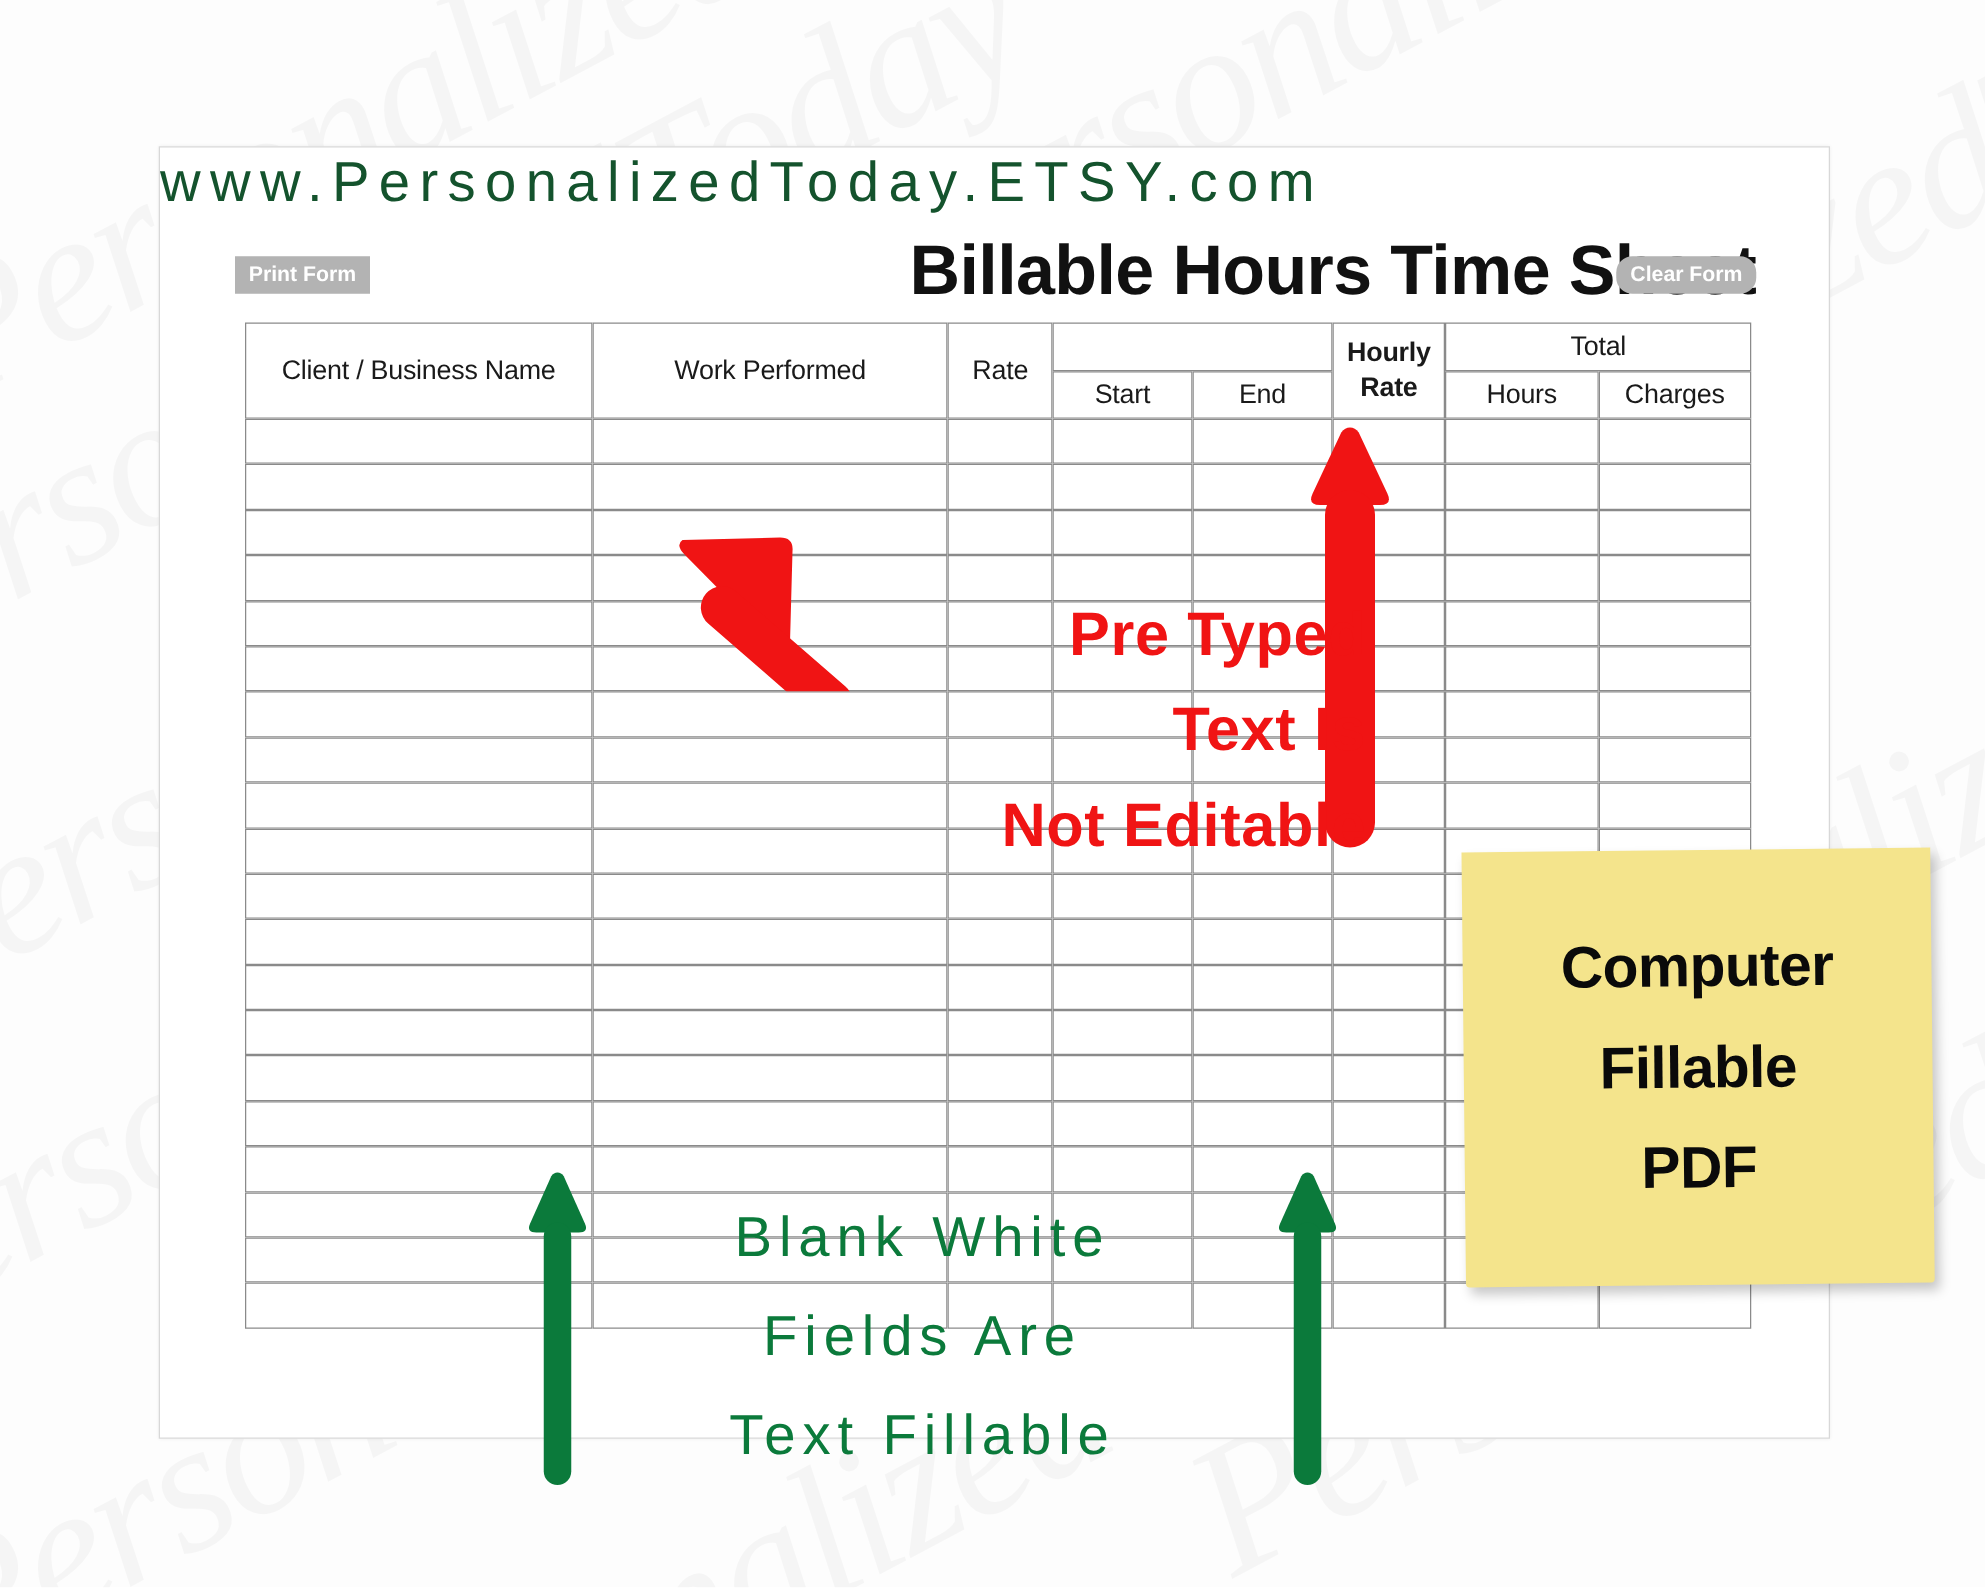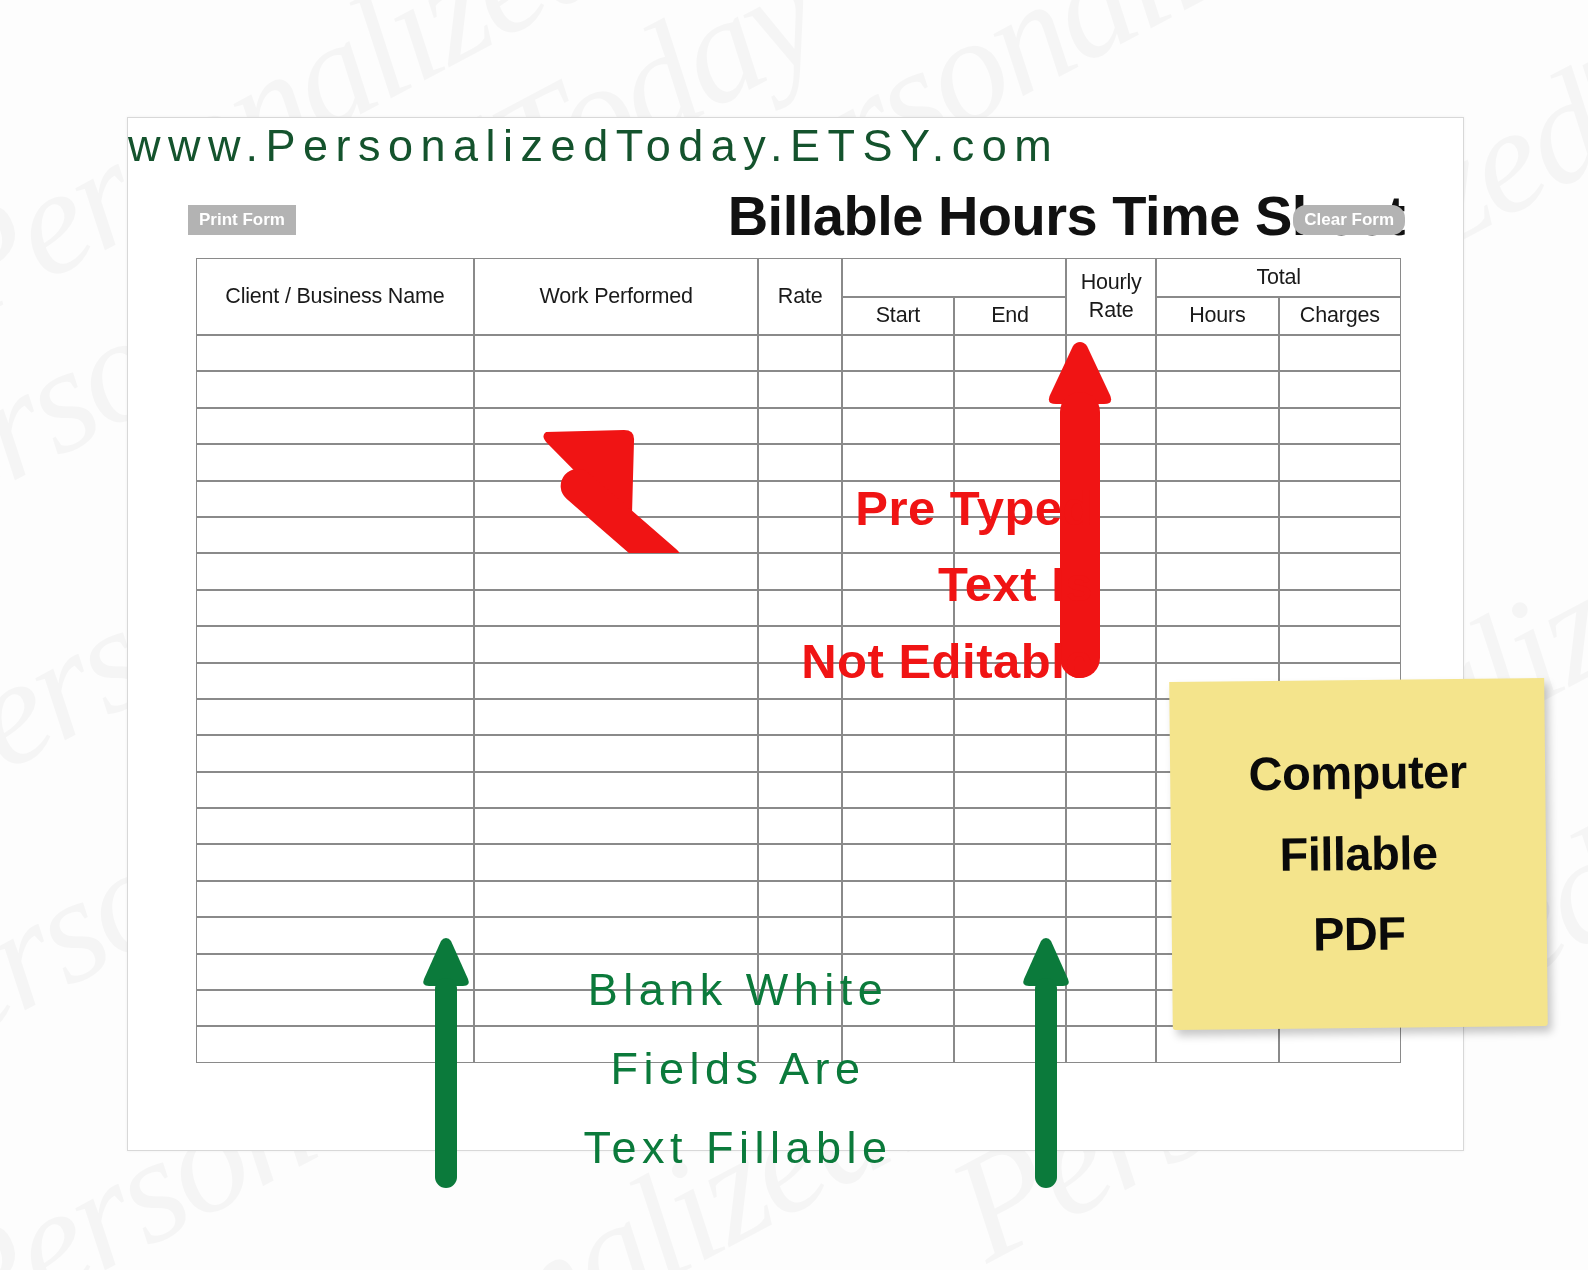--- a/index.html
+++ b/index.html
@@ -128,21 +128,21 @@
     text-align: center;
     font-size: 21.5px;
     color: #1a1a1a;
     font-family: "Liberation Sans", sans-serif;
     letter-spacing: -0.2px;
     white-space: nowrap;
     height: 38px;
     vertical-align: middle;
   }
   .hdr.tall { height: 77px; }
-  .hdr .twoline { line-height: 1.28; }
+  .hdr .twoline { line-height: 1.28; font-weight: bold; }
   .datarow td { height: 36.4px; }
 
   
   .c-client   { width: 243px; }
   .c-work     { width: 249px; }
   .c-date     { width: 73px;  }
   .c-start    { width: 98px;  }
   .c-end      { width: 98px;  }
   .c-rate     { width: 79px;  }
   .c-hours    { width: 107px; }

